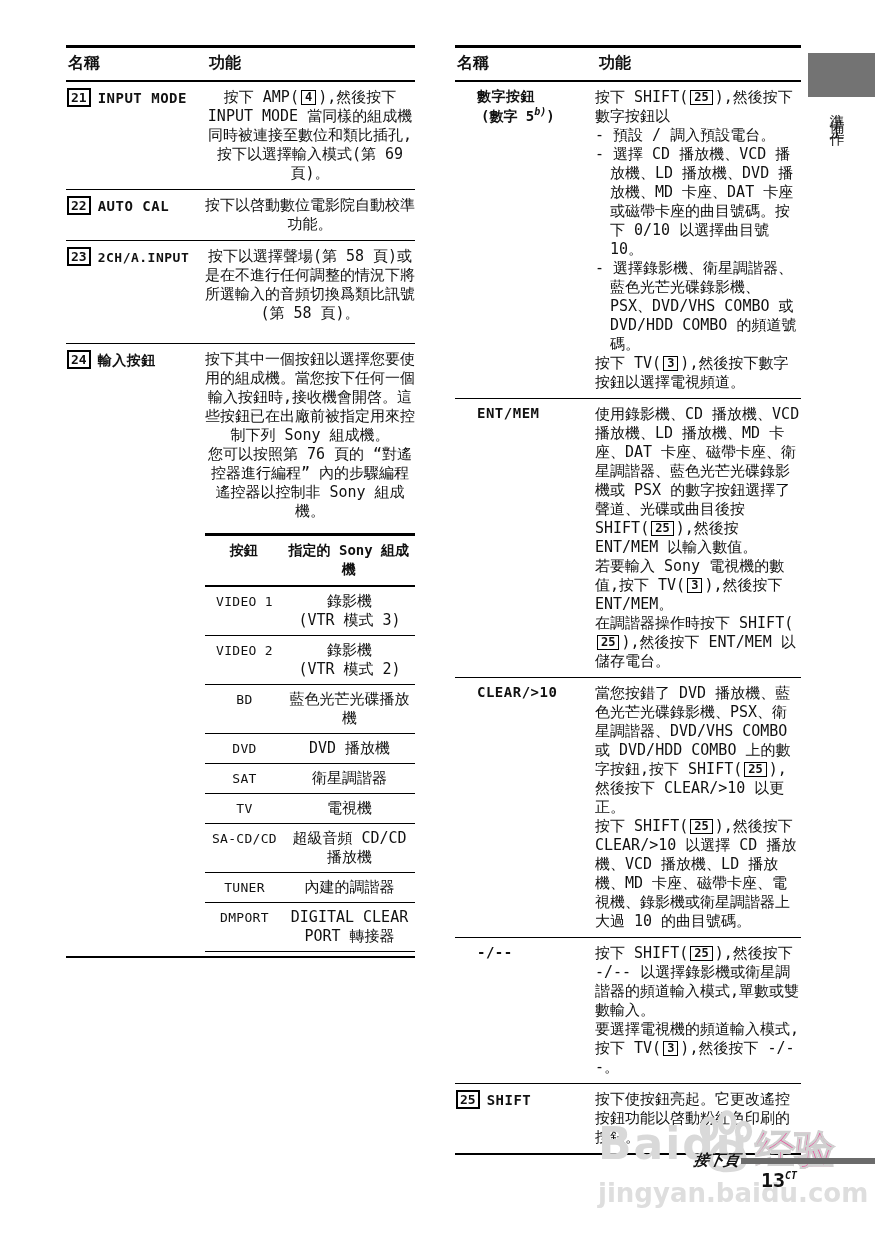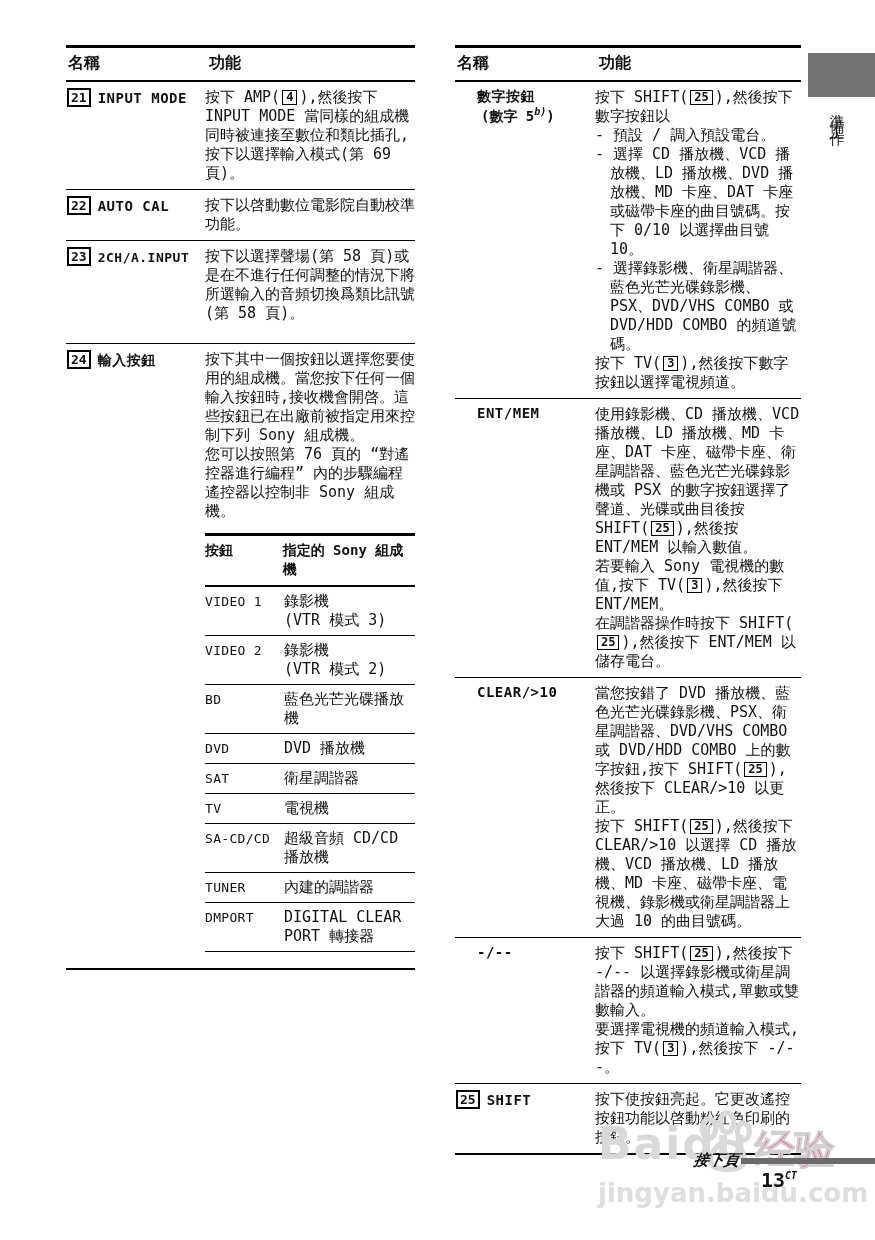--- a/index.html
+++ b/index.html
@@ -9,42 +9,42 @@
     color:#111;overflow:hidden;
   }
   .tbl{position:absolute;border-top:3px solid #000;border-bottom:2px solid #000;}
   .tbl-left{left:66px;top:45px;width:349px;}
   .tbl-right{left:455px;top:45px;width:346px;}
   .hdr{display:flex;border-bottom:2px solid #000;box-sizing:border-box;}
   .hdr .h{font-weight:bold;font-size:16px;padding:5px 0 6px 2px;}
   .row{display:flex;box-sizing:border-box;}
   .row + .row{border-top:1px solid #000;}
   .namecol-l{width:139px;flex:0 0 139px;box-sizing:border-box;padding:6px 4px 4px 1px;}
-  .funccol-l{flex:1;box-sizing:border-box;padding:6px 0 6px 0;}
+  .funccol-l{flex:1;box-sizing:border-box;padding:6px 0 6px 0;text-align:center;}
   .namecol-r{width:140px;flex:0 0 140px;box-sizing:border-box;padding:6px 4px 4px 1px;}
   .funccol-r{flex:1;box-sizing:border-box;padding:6px 0 6px 0;}
   .indent{padding-left:22px;}
   .btn-label{font-weight:bold;font-size:14px;letter-spacing:0.5px;}
   .name-sub{font-weight:bold;font-size:14px;padding-left:4px;margin-top:2px;}
   .numbox{display:inline-block;border:2px solid #000;font-weight:bold;font-size:13px;
     line-height:15px;padding:0 2px;margin-right:7px;vertical-align:1px;}
   .func{font-size:15px;line-height:19px;word-break:break-word;}
   .func .p{margin:0;}
   .func .li{padding-left:15px;text-indent:-15px;}
   .keybox{display:inline-block;border:1.5px solid #000;font-weight:bold;font-size:12px;
     line-height:13px;padding:0 3px;margin:0 2px;vertical-align:1px;}
   sup{font-size:10px;line-height:0;font-style:italic;}
   
   .sony{margin-top:12px;border-top:3px solid #000;border-bottom:1px solid #000;}
   .sony .hdr .h{font-size:14px;padding:5px 0 6px 0;}
   .sony .bcol{width:79px;flex:0 0 79px;box-sizing:border-box;padding:5px 0;
     font-size:13px;letter-spacing:0.3px;}
   .sony .ccol{flex:1;box-sizing:border-box;padding:5px 0;font-size:15px;line-height:19px;
     white-space:pre-line;word-break:break-word;}
-  .pad-bottom{padding-bottom:16px;}
+  .pad-bottom{padding-bottom:4px;}
   
   .side-tab{position:absolute;left:808px;top:53px;width:67px;height:44px;background:#737373;}
   .side-label{position:absolute;left:827px;top:102px;writing-mode:vertical-rl;
     font-size:15px;letter-spacing:6px;color:#1a1a1a;font-weight:500;}
   
   .continue{position:absolute;left:694px;top:1151px;font-size:15px;font-weight:bold;
     font-style:italic;transform:skewX(-10deg);z-index:3;}
   .continue-rule{position:absolute;left:741px;top:1158px;width:134px;height:6px;
     background:#6b6b6b;z-index:2;}
   .pagenum{position:absolute;left:761px;top:1168px;font-size:20px;font-weight:bold;z-index:3;}

